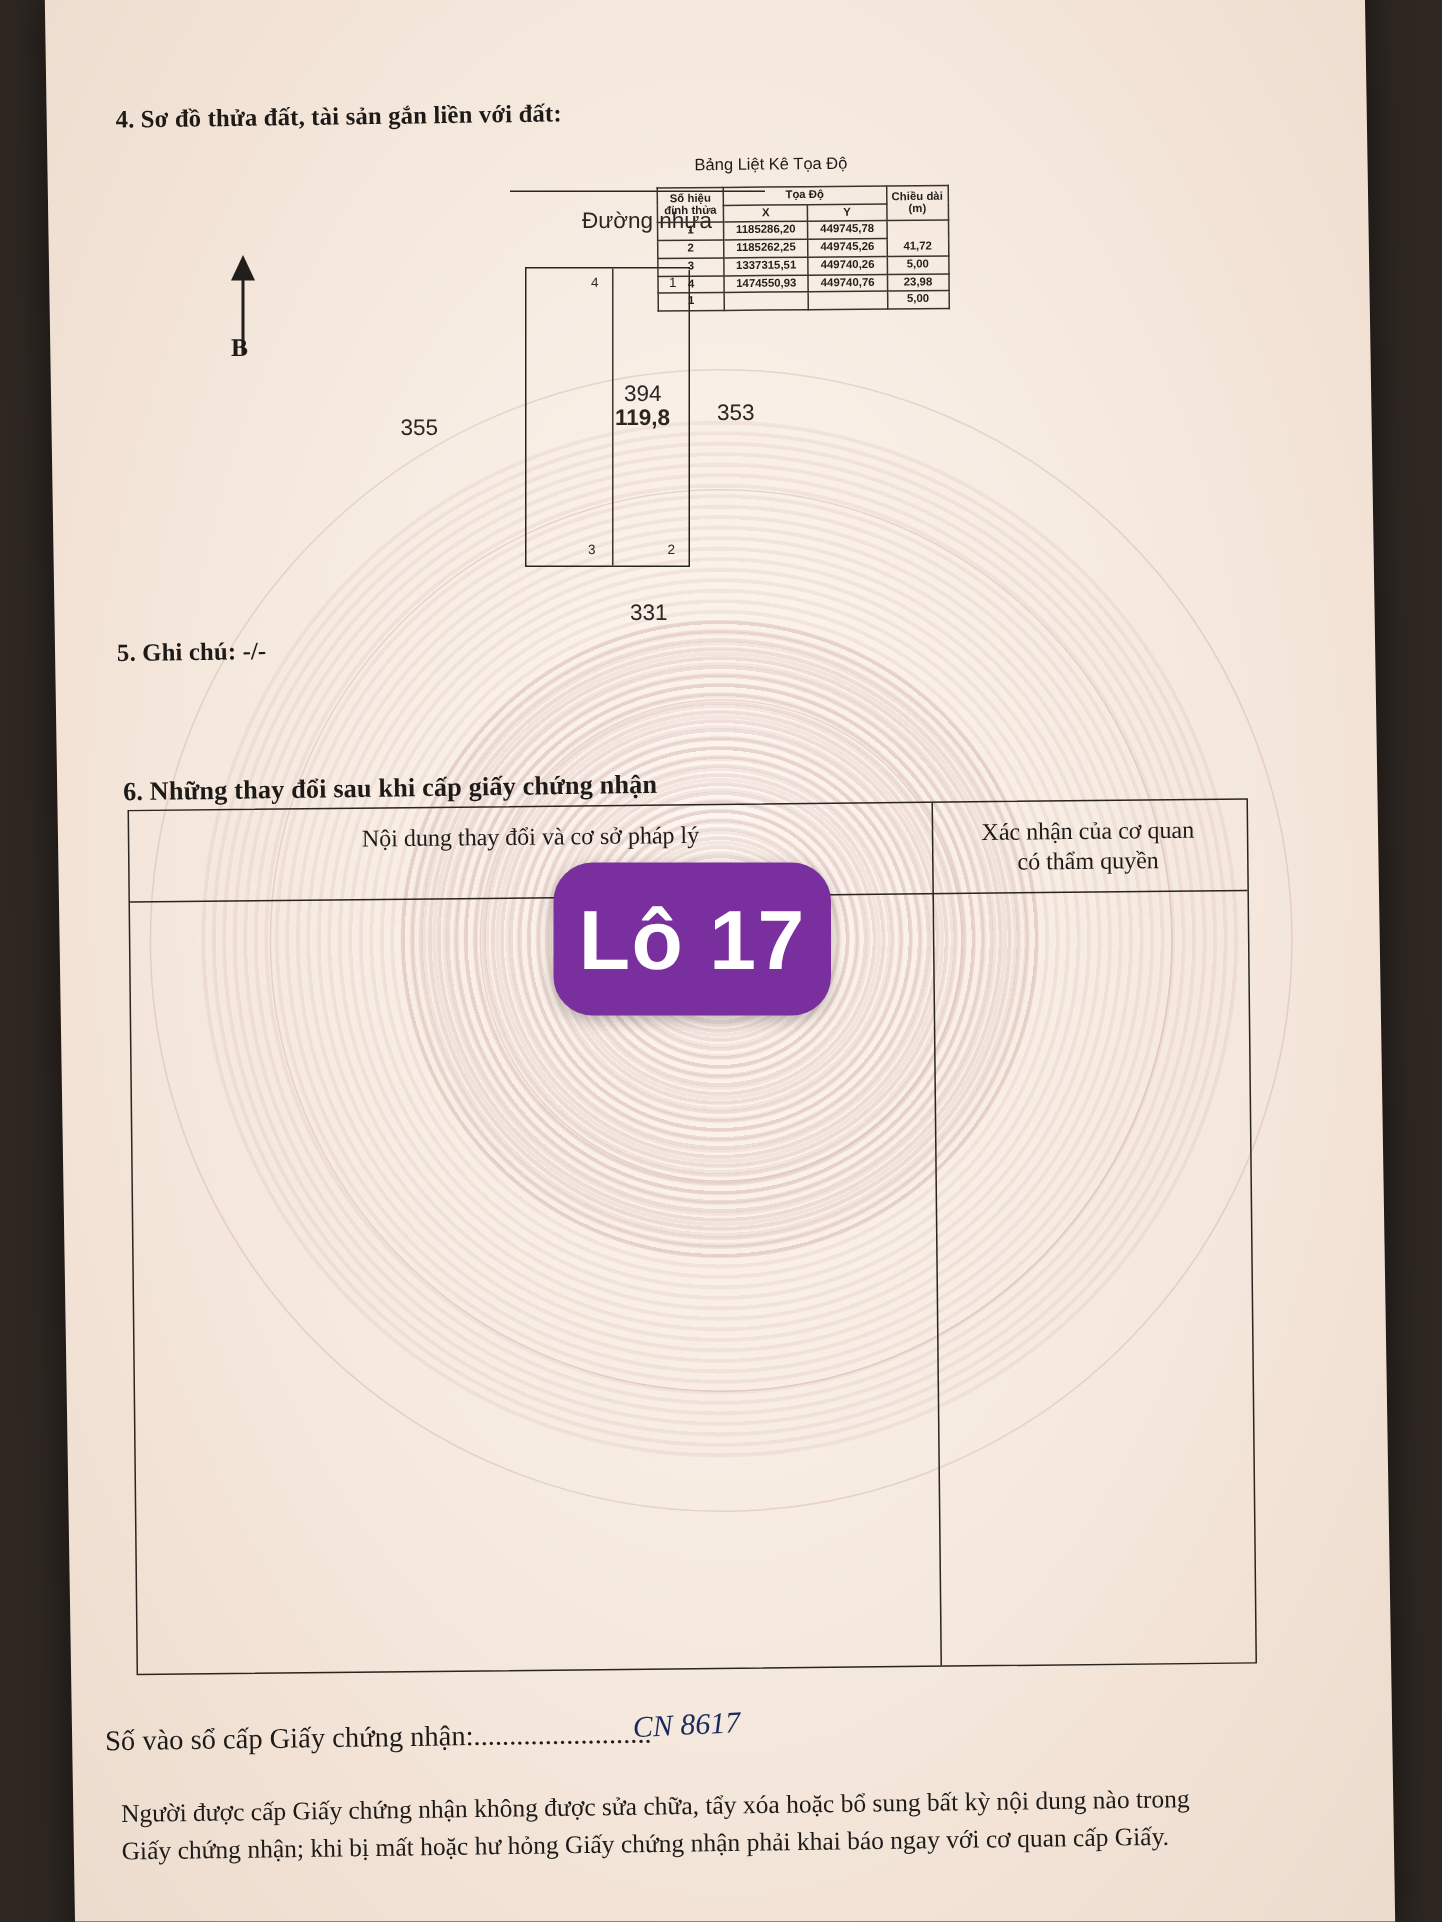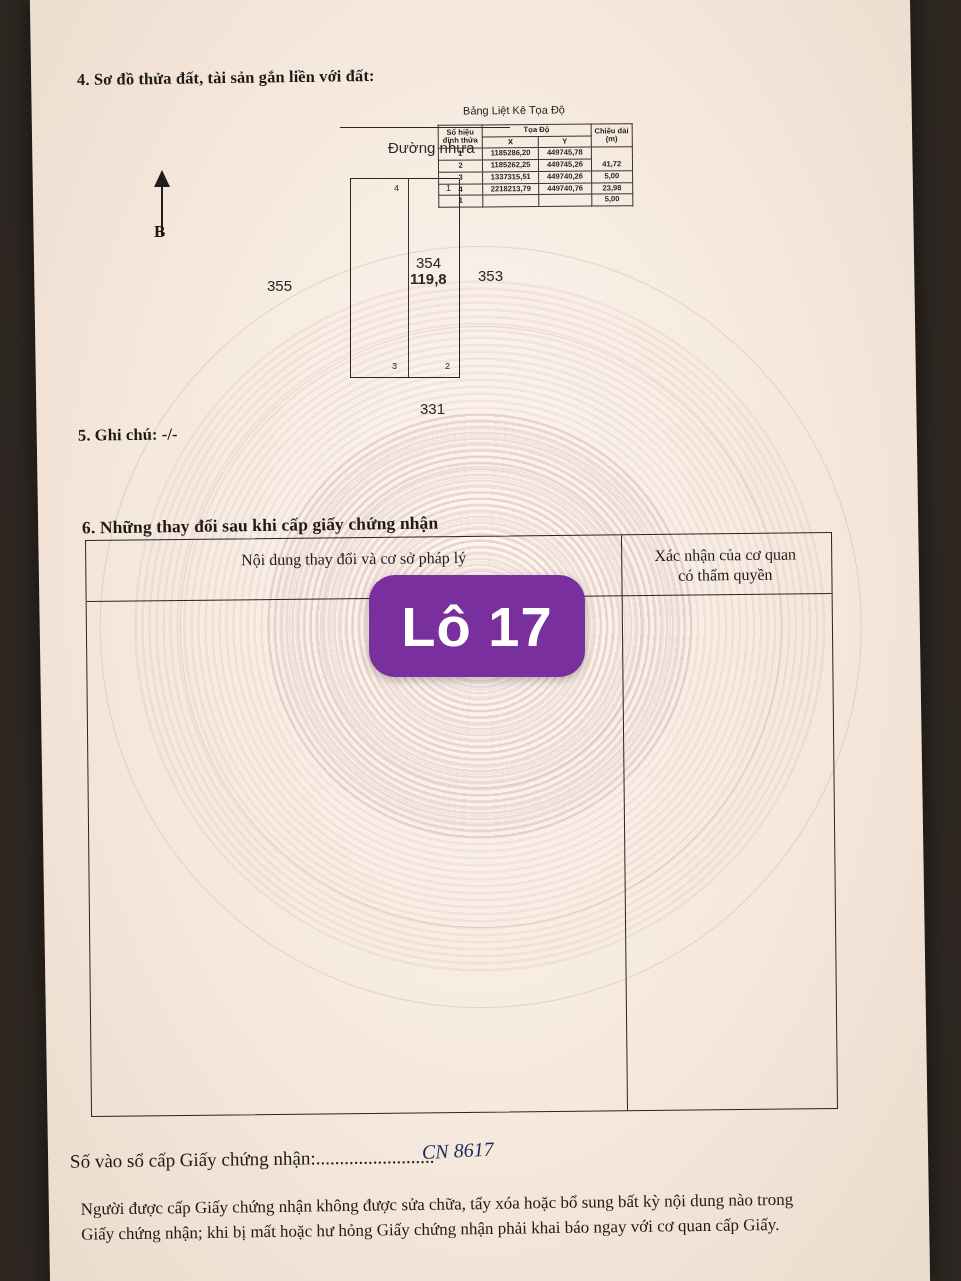--- a/index.html
+++ b/index.html
@@ -112,21 +112,21 @@
   #changes .ch-col1,#changes .ch-col2{
     position:absolute;top:11px;text-align:center;
     font-family:"Liberation Serif",serif;font-size:16px;line-height:1.25;
   }
   #changes .ch-col1{left:0;width:535px;}
   #changes .ch-col2{left:535px;width:208px;}
 
   
   #badge{
     position:absolute;left:369px;top:575px;
-    width:216px;height:102px;
+    width:185px;height:102px;
     background:#7a2f9e;
     border-radius:26px;
     display:flex;align-items:center;justify-content:center;
     box-shadow:0 3px 10px rgba(0,0,0,.25);
   }
   #badge span{
     color:#fff;font-family:"Liberation Sans",sans-serif;
     font-size:56px;font-weight:bold;letter-spacing:1px;
   }
 
@@ -175,21 +175,21 @@
     <div class="ln" style="left:359px;top:85px;width:1.4px;height:198px;"></div>
     <div class="ln" style="left:250px;top:282px;width:110px;height:1.4px;"></div>
 
     <div class="ln" style="left:308px;top:84px;width:1.2px;height:198px;background:#3a332e;"></div>
 
     <div class="lbl sm" style="left:294px;top:88px;">4</div>
     <div class="lbl sm" style="left:346px;top:88px;">1</div>
     <div class="lbl sm" style="left:292px;top:266px;">3</div>
     <div class="lbl sm" style="left:345px;top:266px;">2</div>
 
-    <div class="lbl" style="left:316px;top:159px;">354</div>
+    <div class="lbl" style="left:316px;top:159px;">394</div>
     <div class="lbl" style="left:310px;top:175px;font-weight:bold;">119,8</div>
 
     <div class="lbl" style="left:167px;top:182px;">355</div>
     <div class="lbl" style="left:378px;top:172px;">353</div>
     <div class="lbl" style="left:320px;top:305px;">331</div>
   </div>
 
   <div id="tbl-title" style="transform:rotate(-0.6deg);">Bảng Liệt Kê Tọa Độ</div>
   <table id="coordtbl">
     <tbody>
@@ -216,21 +216,21 @@
       <td>449745,26</td>
     </tr>
     <tr>
       <td>3</td>
       <td>1337315,51</td>
       <td>449740,26</td>
       <td>5,00</td>
     </tr>
     <tr>
       <td>4</td>
-      <td>2218213,79</td>
+      <td>1474550,93</td>
       <td>449740,76</td>
       <td>23,98</td>
     </tr>
     <tr>
       <td>1</td>
       <td></td>
       <td></td>
       <td>5,00</td>
     </tr>
   </tbody>

